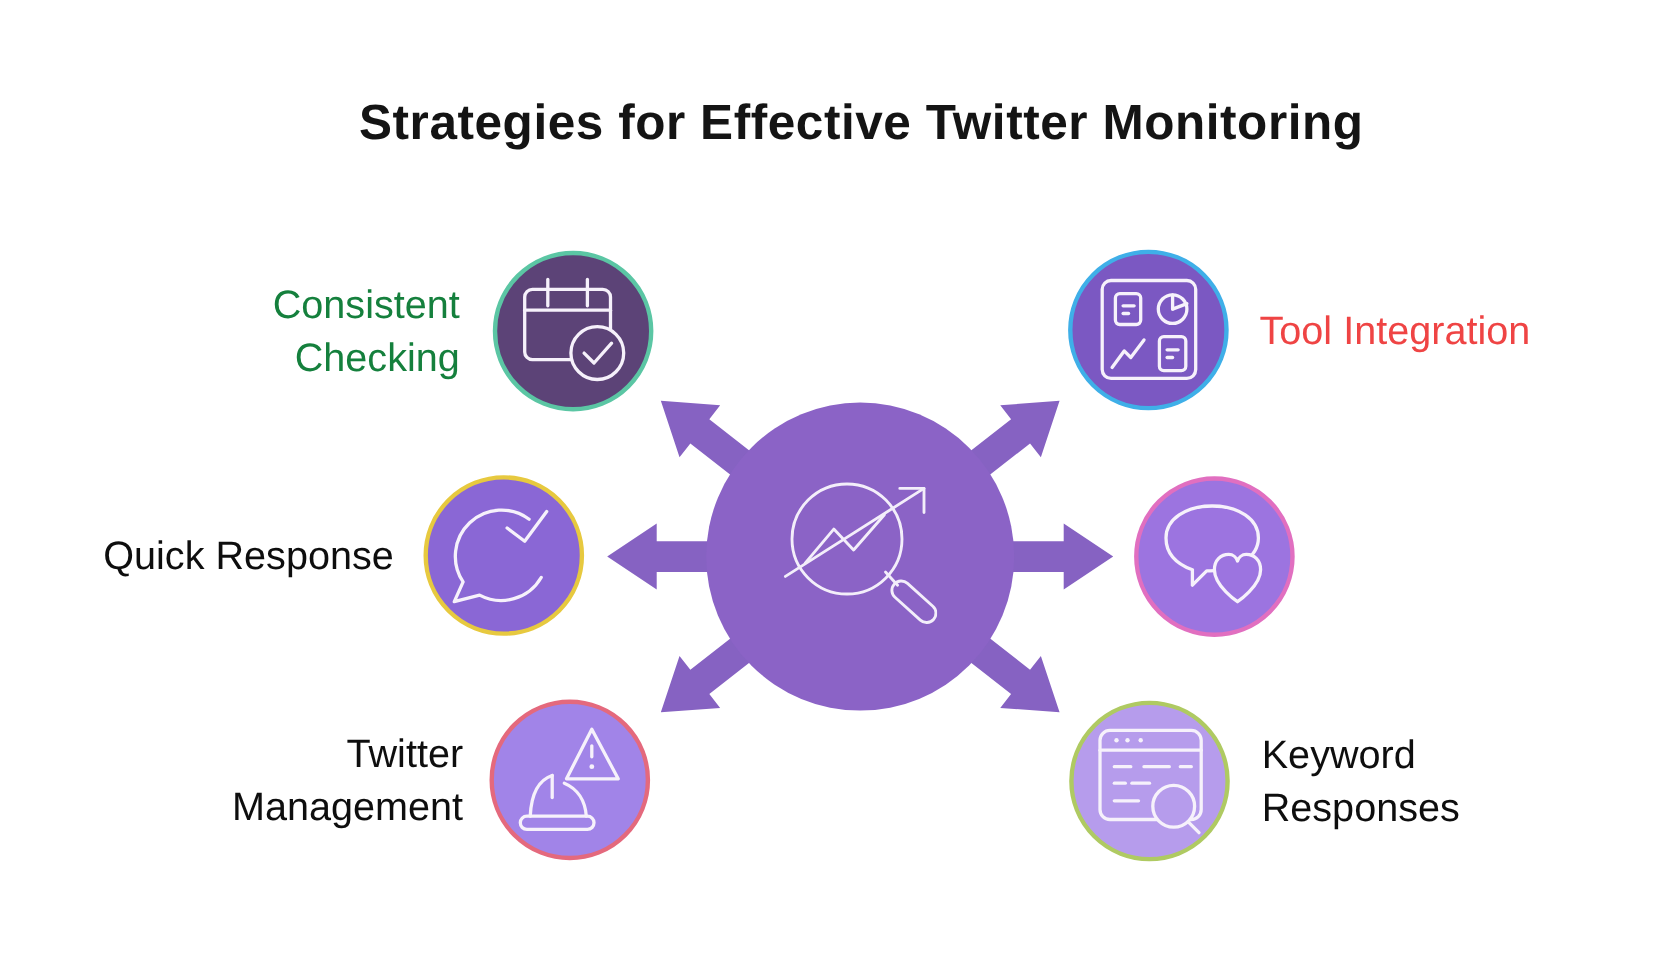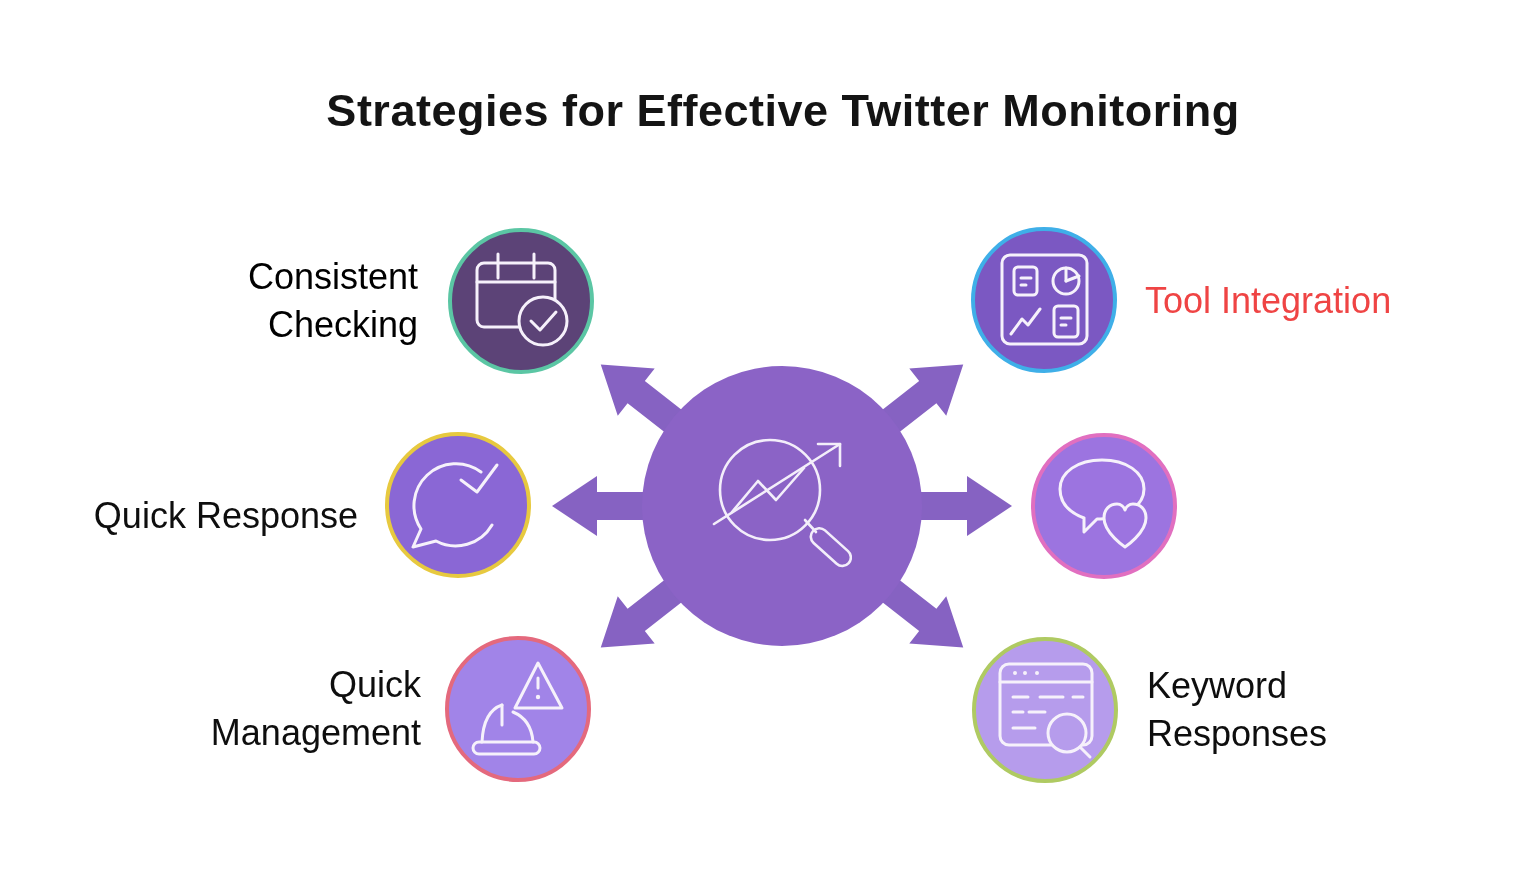--- a/index.html
+++ b/index.html
@@ -27,21 +27,21 @@
   .pos-n3{ left:445px; top:636px; }
   .pos-n4{ left:971px; top:227px; }
   .pos-n5{ left:1031px; top:433px; }
   .pos-n6{ left:972px; top:637px; }
   .label{
     position:absolute; font-size:36px; color:#0e0e0e; line-height:1.33;
     white-space:pre-line; transform:translateY(-50%);
   }
   .label.align-right{ text-align:right; }
   .pos-l1{ right:1098px; top:301px; }
-  .pos-l2{ right:1158px; top:505px;margin-top:11px; }
+  .pos-l2{ right:1158px; top:505px; }
   .pos-l3{ right:1095px; top:709px; }
   .pos-l4{ left:1145px; top:301px; }
   .pos-l5{ left:1207px; top:506px; }
   .pos-l6{ left:1147px; top:710px; }
   .icon-stroke{ fill:none; stroke:#F6F1FB; stroke-width:3; stroke-linecap:round; stroke-linejoin:round; }
   .icon-fill{ fill:#F6F1FB; stroke:none; }
   .icon-cut{ fill:var(--fill); stroke:#F6F1FB; stroke-width:3; stroke-linecap:round; stroke-linejoin:round; }
 </style>
 </head>
 <body>
@@ -138,22 +138,22 @@
       <path class="icon-stroke" d="M45 37 H68"></path>
       <path class="icon-stroke" d="M78 37 H88"></path>
       <path class="icon-stroke" d="M18 52 H28"></path>
       <path class="icon-stroke" d="M34 52 H50"></path>
       <path class="icon-stroke" d="M18 68 H40"></path>
       <circle class="icon-cut" cx="72" cy="73" r="19"></circle>
       <path class="icon-stroke" d="M85 87 L95 97"></path>
     </svg>
   </div>
 
-  <div class="label align-right pos-l1" style="color: #000000;">Consistent
+  <div class="label align-right pos-l1" style="color: #15803d;">Consistent
 Checking</div>
   <div class="label align-right pos-l2" style="color: rgb(14, 14, 14);">Quick Response</div>
-  <div class="label align-right pos-l3" style="color: rgb(14, 14, 14);">Quick
+  <div class="label align-right pos-l3" style="color: rgb(14, 14, 14);">Twitter
 Management</div>
   <div class="label pos-l4" style="color: #ef4444;">Tool Integration</div>
   <div class="label pos-l6" style="color: rgb(14, 14, 14);">Keyword
 Responses</div>
 
 </div>
 
 </body></html>

